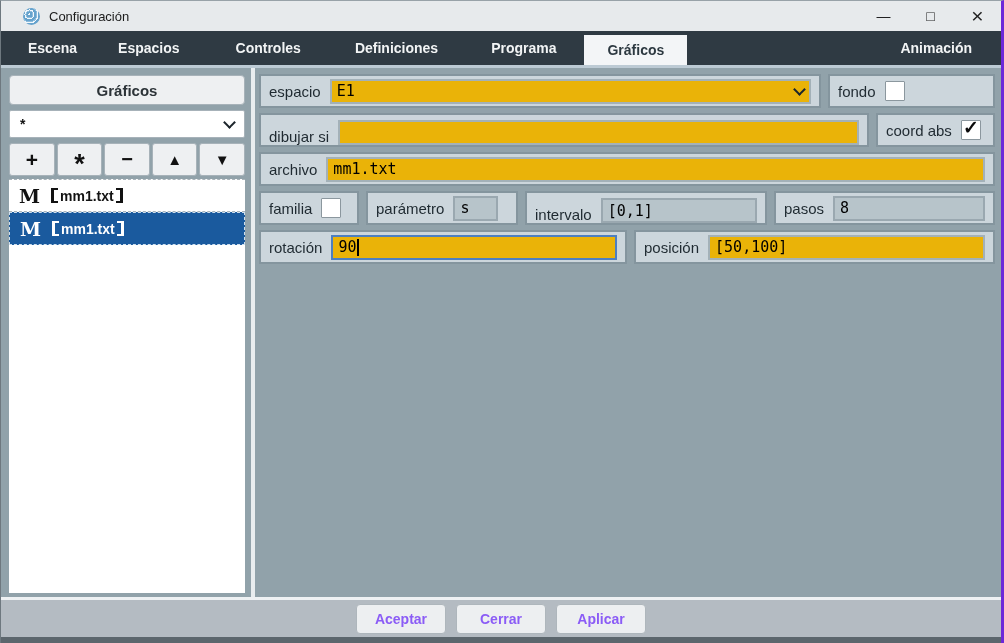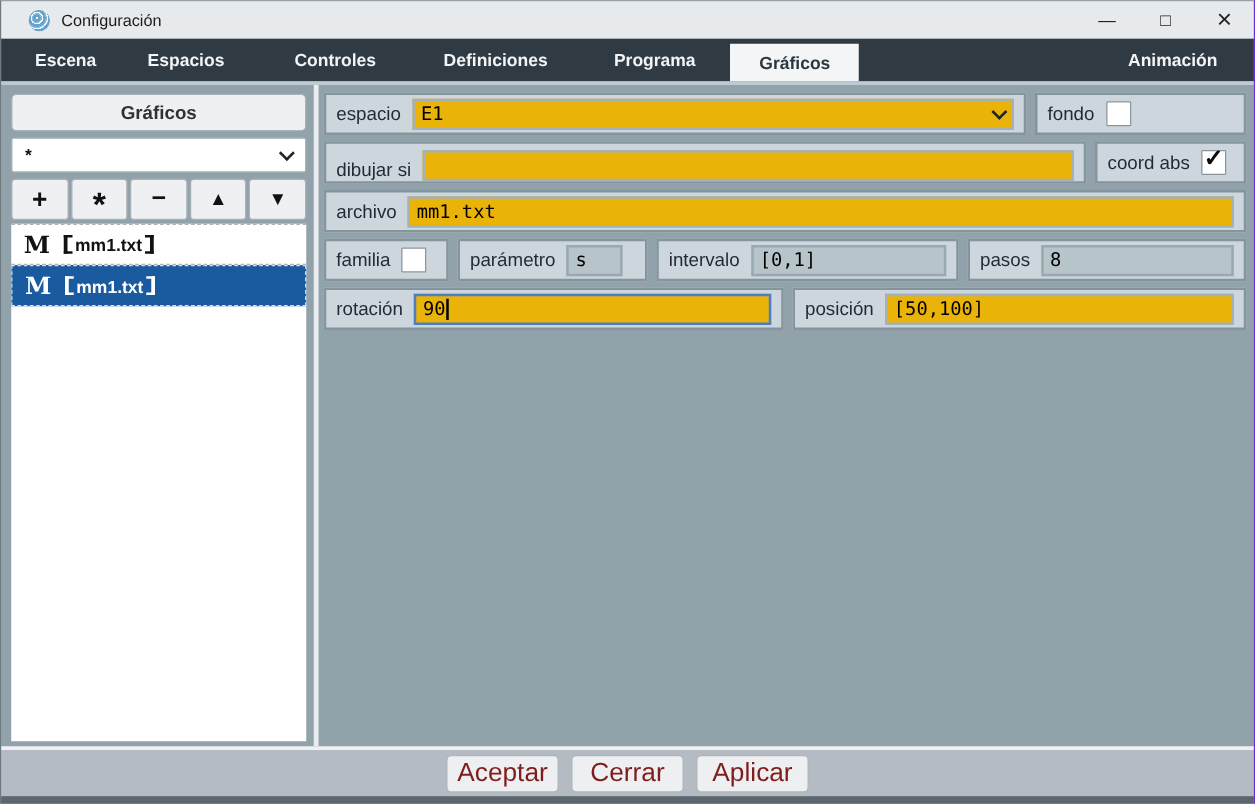--- a/index.html
+++ b/index.html
@@ -1,20 +1,20 @@
 <!DOCTYPE html>
 <html><head>
 <meta charset="utf-8">
 <style>
   * { margin:0; padding:0; box-sizing:border-box; }
   html,body { width:1004px; height:643px; }
   body { font-family:"Liberation Sans", sans-serif; background:#91a2aa; overflow:hidden; }
 
   .window { width:1004px; height:643px; display:flex; flex-direction:column;
-            border-left:1px solid #6e787f; border-right:1px solid #6d28d9; border-top:1px solid #98a2a8; }
+            border-left:1px solid #6e787f; border-right:3px solid #6d28d9; border-top:1px solid #98a2a8; }
 
   
   .titlebar { height:30px; background:#e7eaec; display:flex; align-items:center; flex:0 0 30px; }
   .app-icon { width:17px; height:17px; border-radius:50%; margin-left:22px; margin-right:9px;
               background:repeating-radial-gradient(circle at 38% 38%, #f2f8fc 0 1px, #66a3cd 1px 3px, #8dbcdc 3px 4px); }
   .title-text { font-size:13px; color:#1b1b1b; }
   .win-controls { margin-left:auto; display:flex; height:100%; }
   .win-btn { width:47px; height:100%; display:flex; align-items:center; justify-content:center;
              font-size:14px; color:#222; cursor:default; }
   .win-btn.close { font-size:21px; font-weight:400; }
@@ -73,21 +73,21 @@
   .caret { display:inline-block; width:1.5px; height:17px; background:#000; margin-left:1px; }
   .checkbox { width:20px; height:20px; background:#fff; border:1.5px solid #8b979e; border-radius:1px;
               display:flex; align-items:center; justify-content:center; }
   .checkbox .mark { font-size:19px; font-weight:bold; color:#0b0b0b; line-height:0; transform:translateY(-2px); }
   .flex1 { flex:1 1 auto; }
 
   
   .footer-line { height:3px; flex:0 0 3px; background:#eef1f3; }
   .footer { height:37px; flex:0 0 37px; background:#b4bbc2; display:flex; align-items:center; justify-content:center; gap:10px; }
   .f-btn { width:90px; height:30px; background:#edeff1; border:1px solid #aeb6bc; border-radius:4px;
-           font-size:21px; font-weight:400; color:#7f1d1d; display:flex; align-items:center; justify-content:center; cursor:default;
+           font-size:14px; font-weight:700; color:#8b5cf6; display:flex; align-items:center; justify-content:center; cursor:default;
            font-family:"Liberation Sans", sans-serif; }
   .bottom-strip { height:6px; flex:0 0 6px; background:#5c666d; }
 </style>
 </head>
 <body>
 
 <div class="window">
 
   <div class="titlebar">
     <div class="app-icon"></div>
@@ -204,21 +204,21 @@
         <div class="group" style="flex:0 0 100px;">
           <span class="glabel">familia</span>
           <div class="checkbox"></div>
         </div>
         <div class="group" style="flex:0 0 152px;">
           <span class="glabel">parámetro</span>
           <div class="tinput disabled" style="width:45px;">
               <span>s</span>
             </div>
         </div>
-        <div class="group" style="flex:0 0 242px;">
+        <div class="group" style="flex:0 0 242px;align-items:flex-end;">
           <span class="glabel">intervalo</span>
           <div class="tinput disabled flex1">
               <span>[0,1]</span>
             </div>
         </div>
         <div class="group flex1">
           <span class="glabel">pasos</span>
           <div class="tinput disabled flex1">
               <span>8</span>
             </div>

